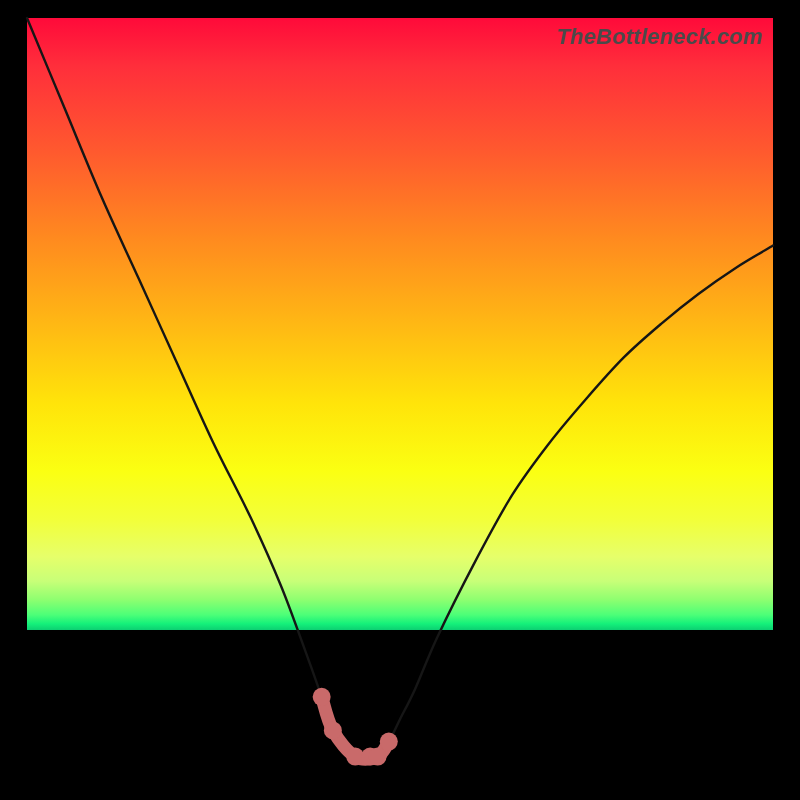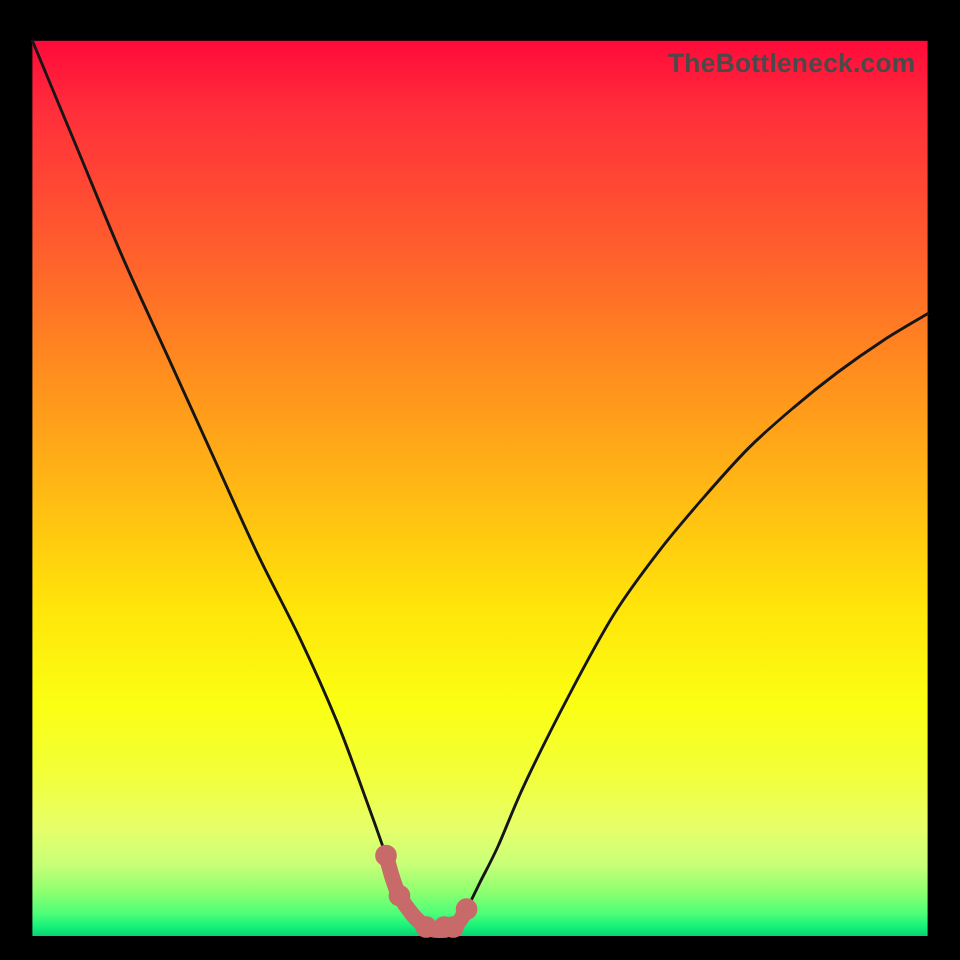--- a/index.html
+++ b/index.html
@@ -15,41 +15,42 @@
     position: absolute;
     left: 0;
     top: 0;
     width: 800px;
     height: 800px;
     background: #000;
   }
   .plot {
     position: absolute;
     left: 27px;
-    top: 34px;
+    top: 18px;
     width: 746px;
-    height: 746px;
+    height: 612px;
     
     background: linear-gradient(
       to bottom,
       #ff0a3a 0%,
       #ff2f3b 8%,
       #ff5a2e 22%,
       #ff8a1f 36%,
       #ffb814 50%,
       #ffe40a 63%,
       #fbff12 74%,
       #f2ff3a 82%,
       #e6ff6a 88%,
       #c8ff78 92%,
       #8fff70 95%,
       #4dff78 97.5%,
       #14f07a 99%,
       #0ccf72 100%
     );
+    font-style: italic;
   }
   .watermark {
     position: absolute;
     top: 6px;
     right: 10px;
     color: #4a4a4a;
     font-size: 22px;
     font-weight: 600;
     letter-spacing: 0.2px;
     user-select: none;

